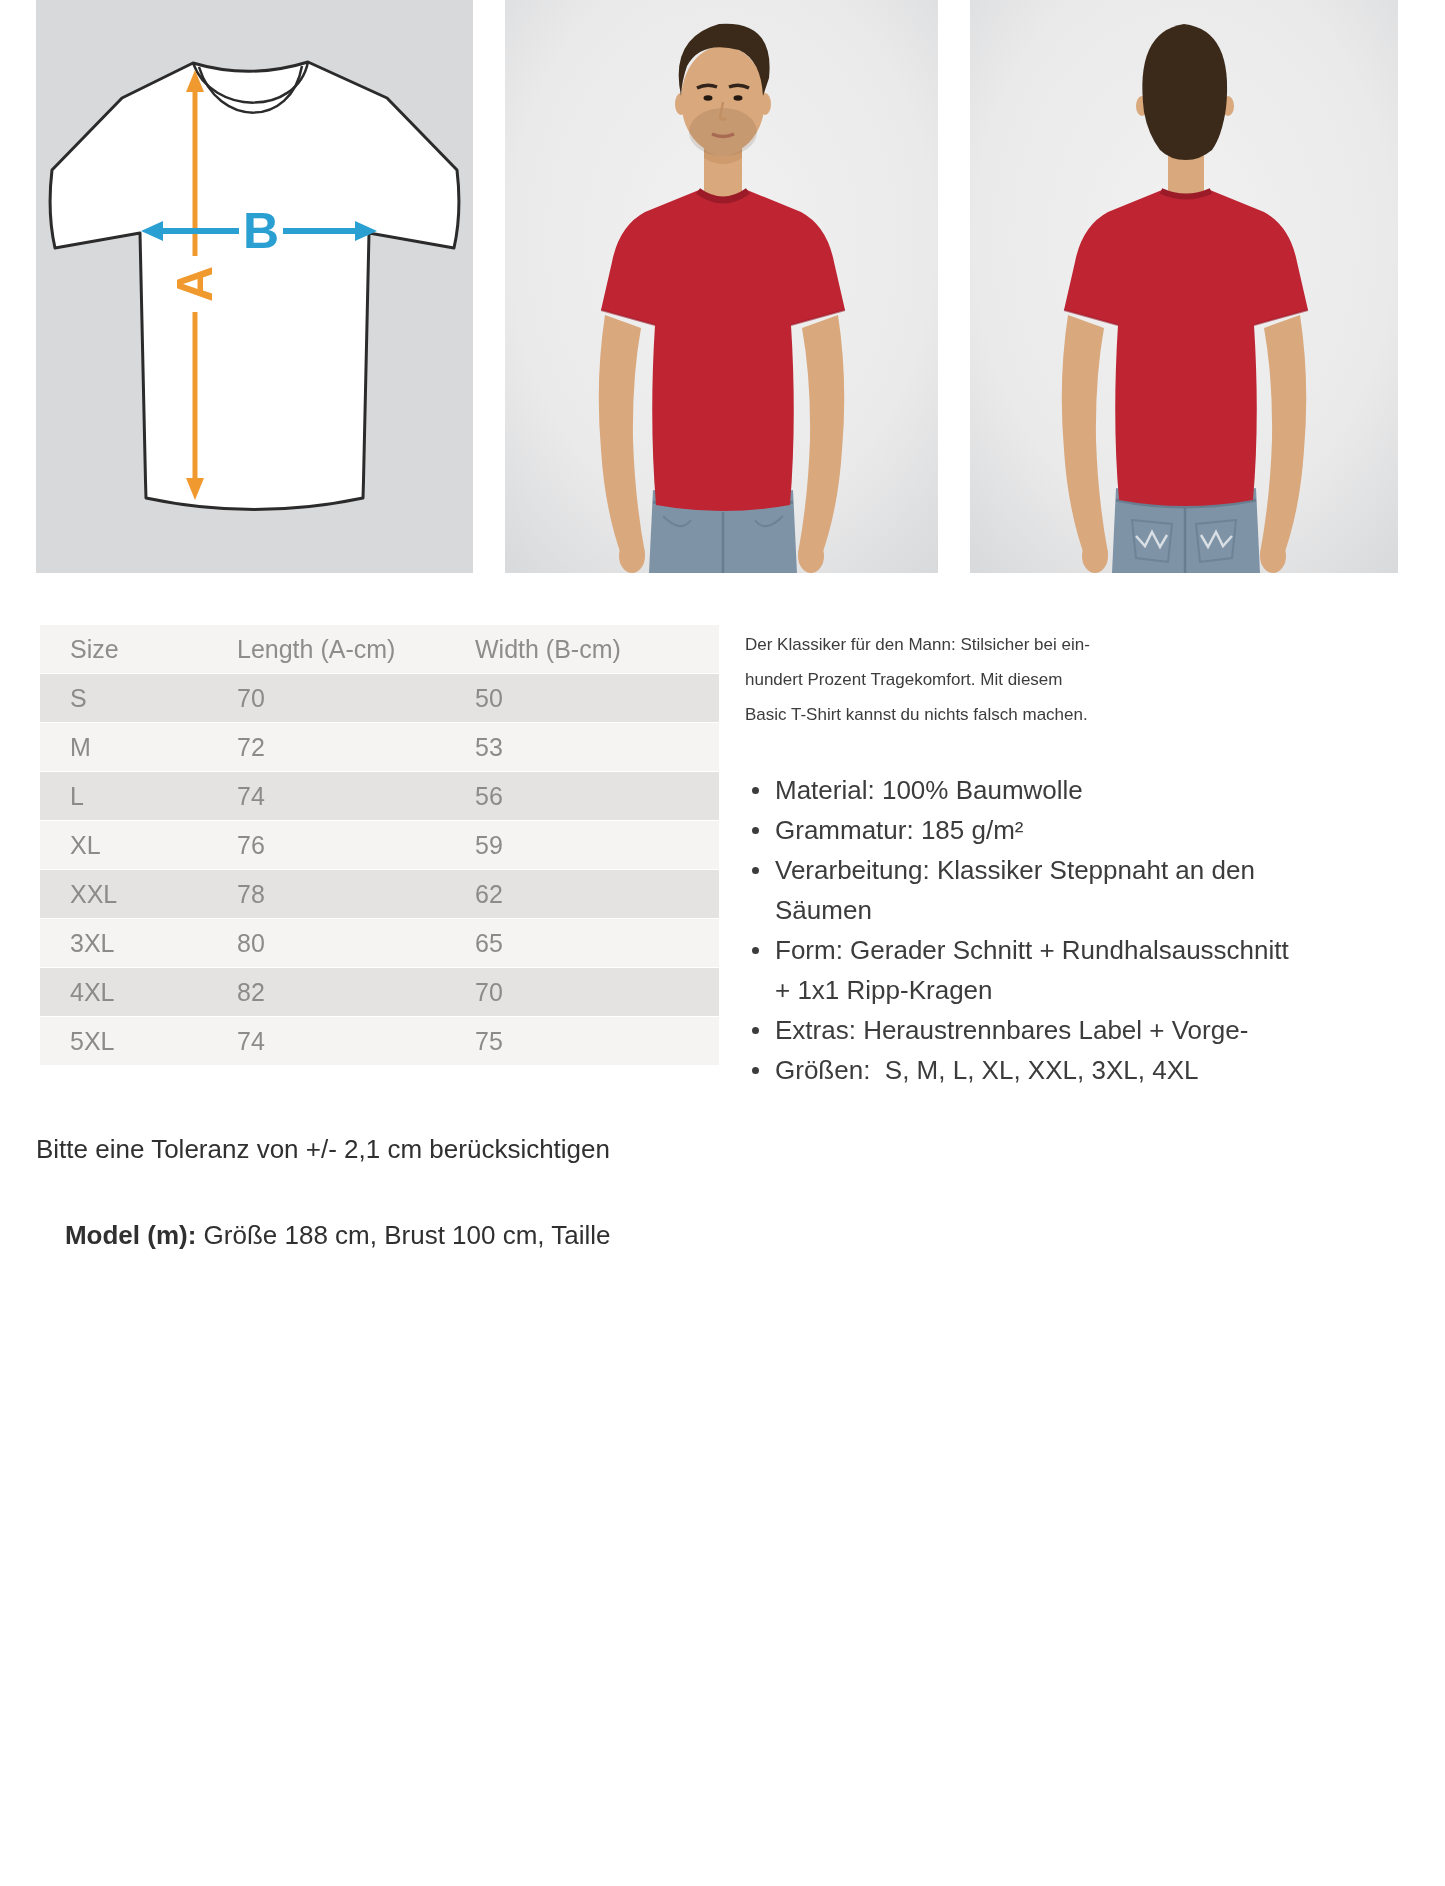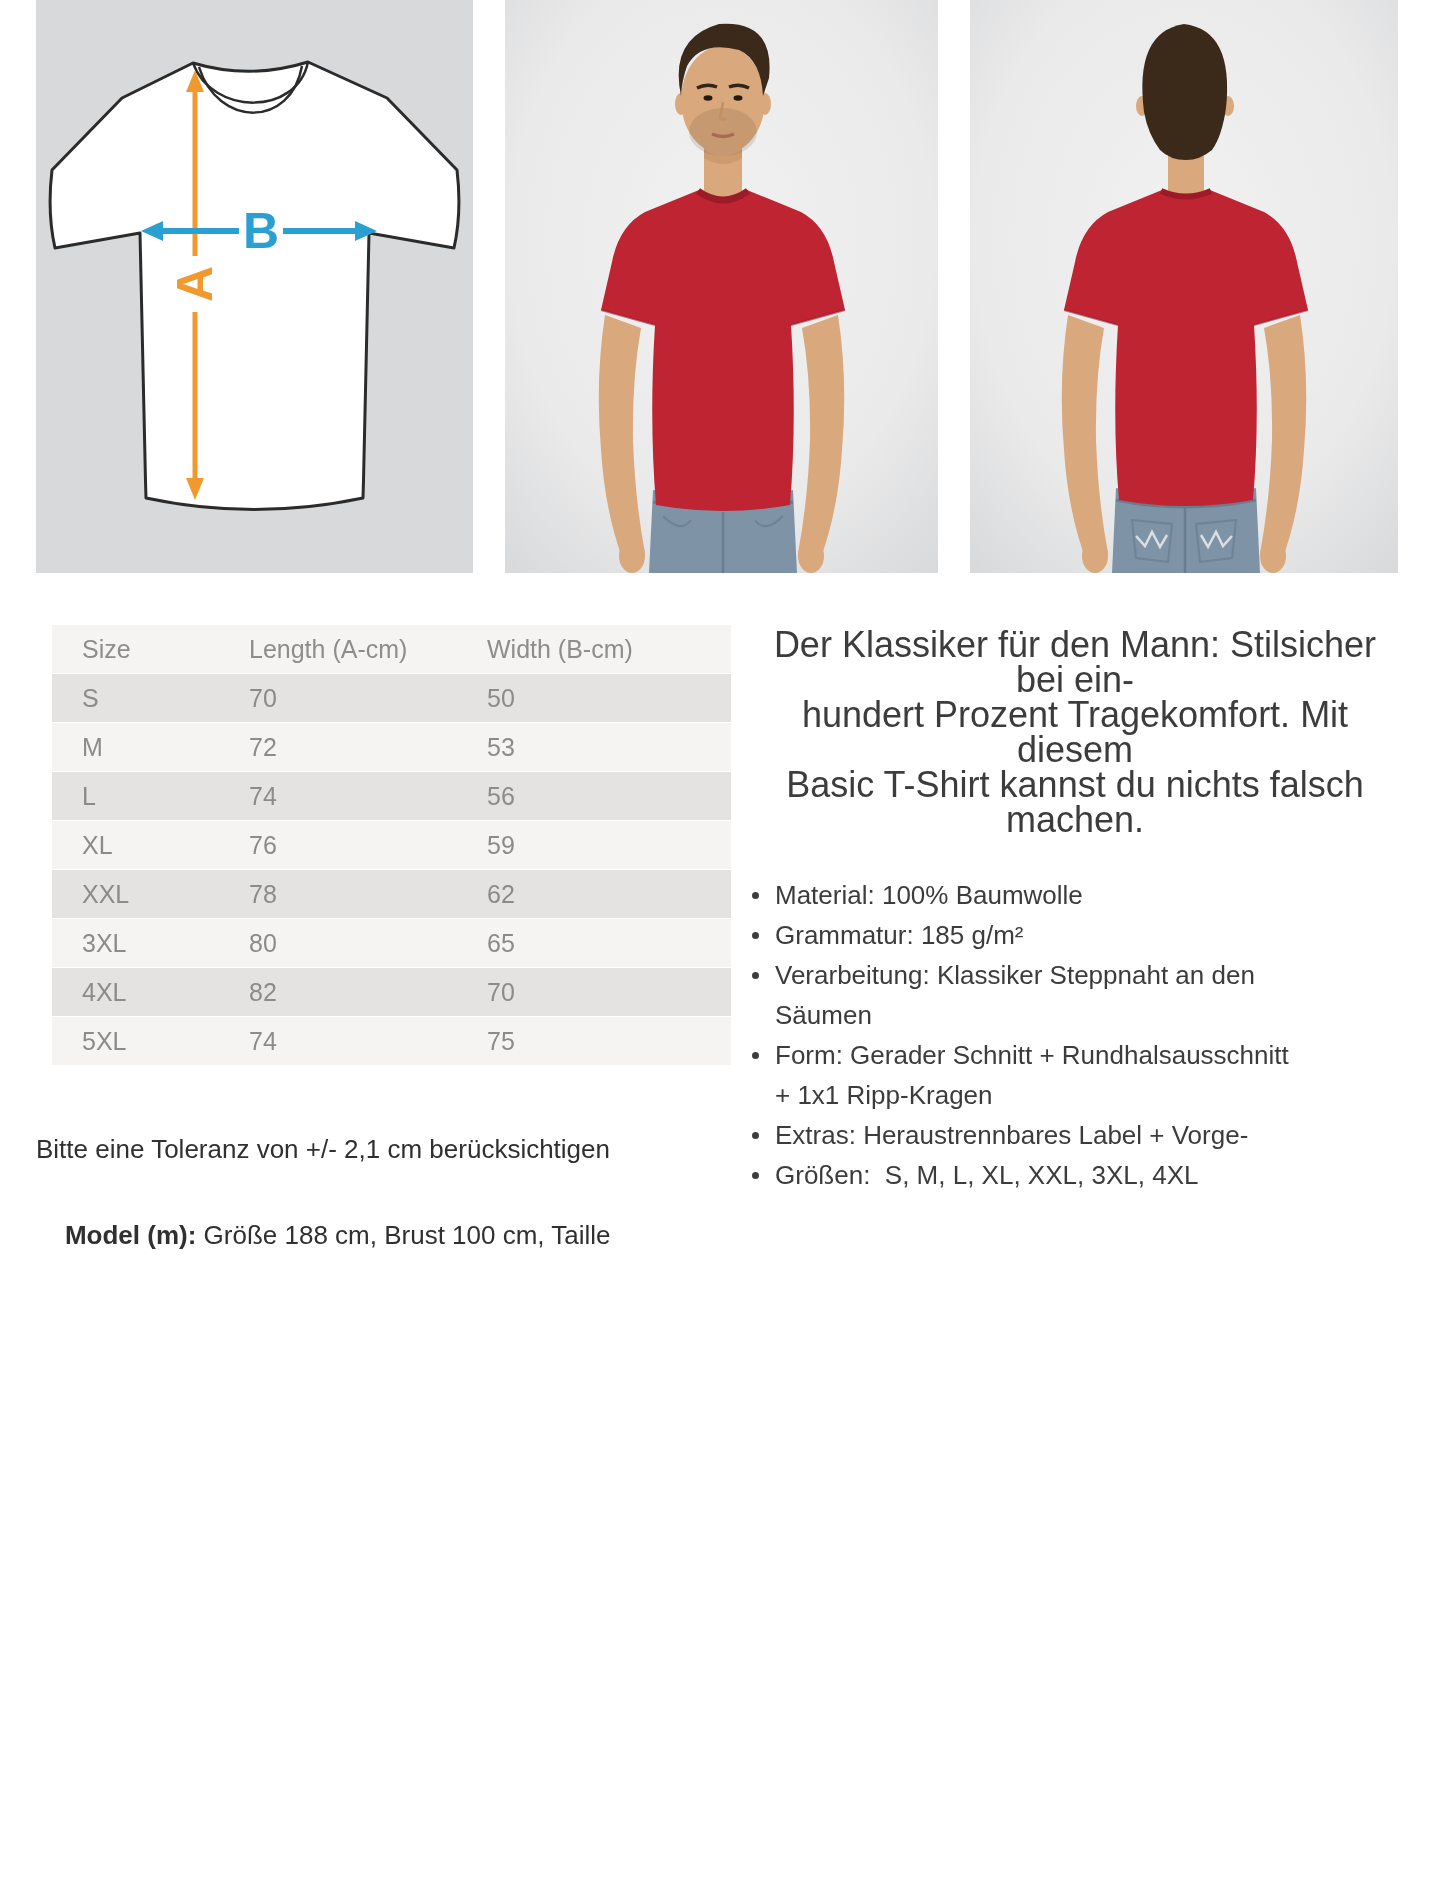--- a/index.html
+++ b/index.html
@@ -25,33 +25,33 @@
     font-family:"Liberation Sans", sans-serif;
     position:relative;overflow:hidden;
   }
   .panel{position:absolute;top:0;height:573px;overflow:hidden;}
   .panel svg{display:block;width:100%;height:100%;}
   #panel-diagram{left:36px;width:437px;background:var(--panel-gray);}
   #panel-front{left:505px;width:433px;}
   #panel-back{left:970px;width:428px;}
 
   
-  .size-table{position:absolute;left:52px;top:625px;width:679px;font-size:25px;color:var(--table-text);}
+  .size-table{position:absolute;left:40px;top:625px;width:679px;font-size:25px;color:var(--table-text);}
   .trow{display:flex;height:48px;margin-bottom:1px;align-items:center;}
   .thead{background:var(--row-light);color:#8D8D8D;}
   .dark{background:var(--row-dark);}
   .light{background:var(--row-light);}
   .cell{white-space:nowrap;}
   .c1{width:197px;padding-left:30px;box-sizing:border-box;}
   .c2{width:238px;}
   .c3{flex:1;}
 
   
   .description{position:absolute;left:745px;top:627px;width:660px;color:var(--body-text);}
-  .intro-line{font-size:36px;line-height:35px;white-space:pre-wrap;text-align:center;}
+  .intro-line{font-size:17px;line-height:35px;white-space:pre-wrap;}
   .bullets{margin-top:38px;}
   .bullet-item{position:relative;padding-left:30px;}
   .bullet-line{font-size:26px;line-height:40px;white-space:pre-wrap;}
   .bullet-dot{position:absolute;left:7px;top:17px;width:7px;height:7px;border-radius:50%;background:var(--body-text);}
 
   
   .notes{position:absolute;left:36px;top:1128px;width:660px;color:var(--note-text);}
   .note-line{font-size:26px;line-height:43px;white-space:pre-wrap;}
   .bold{font-weight:bold;}
 

